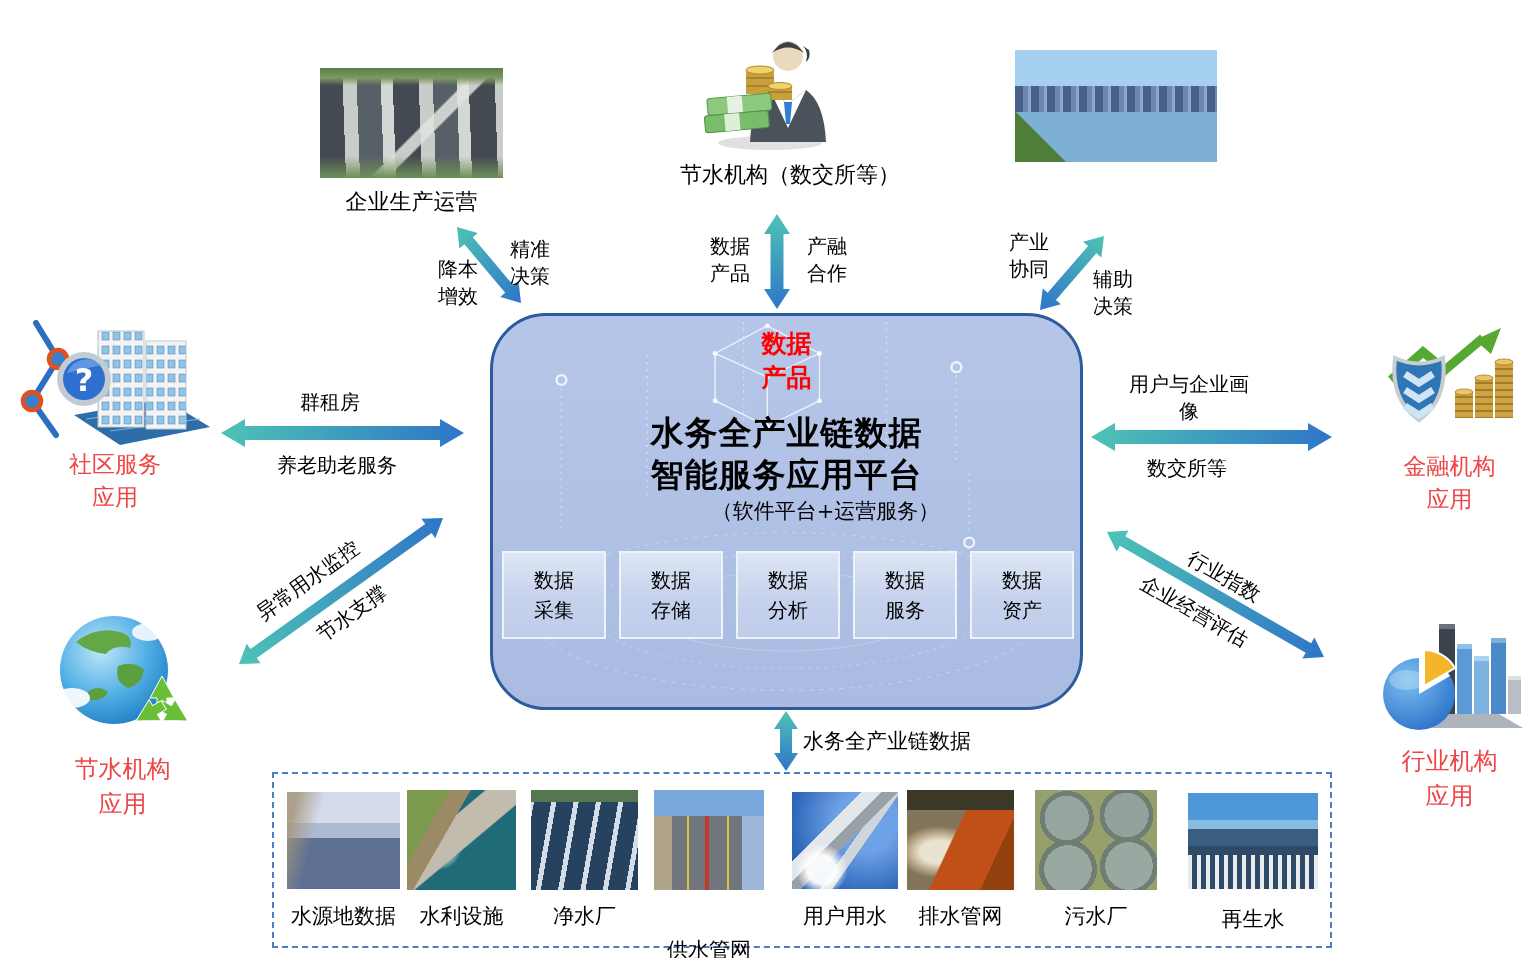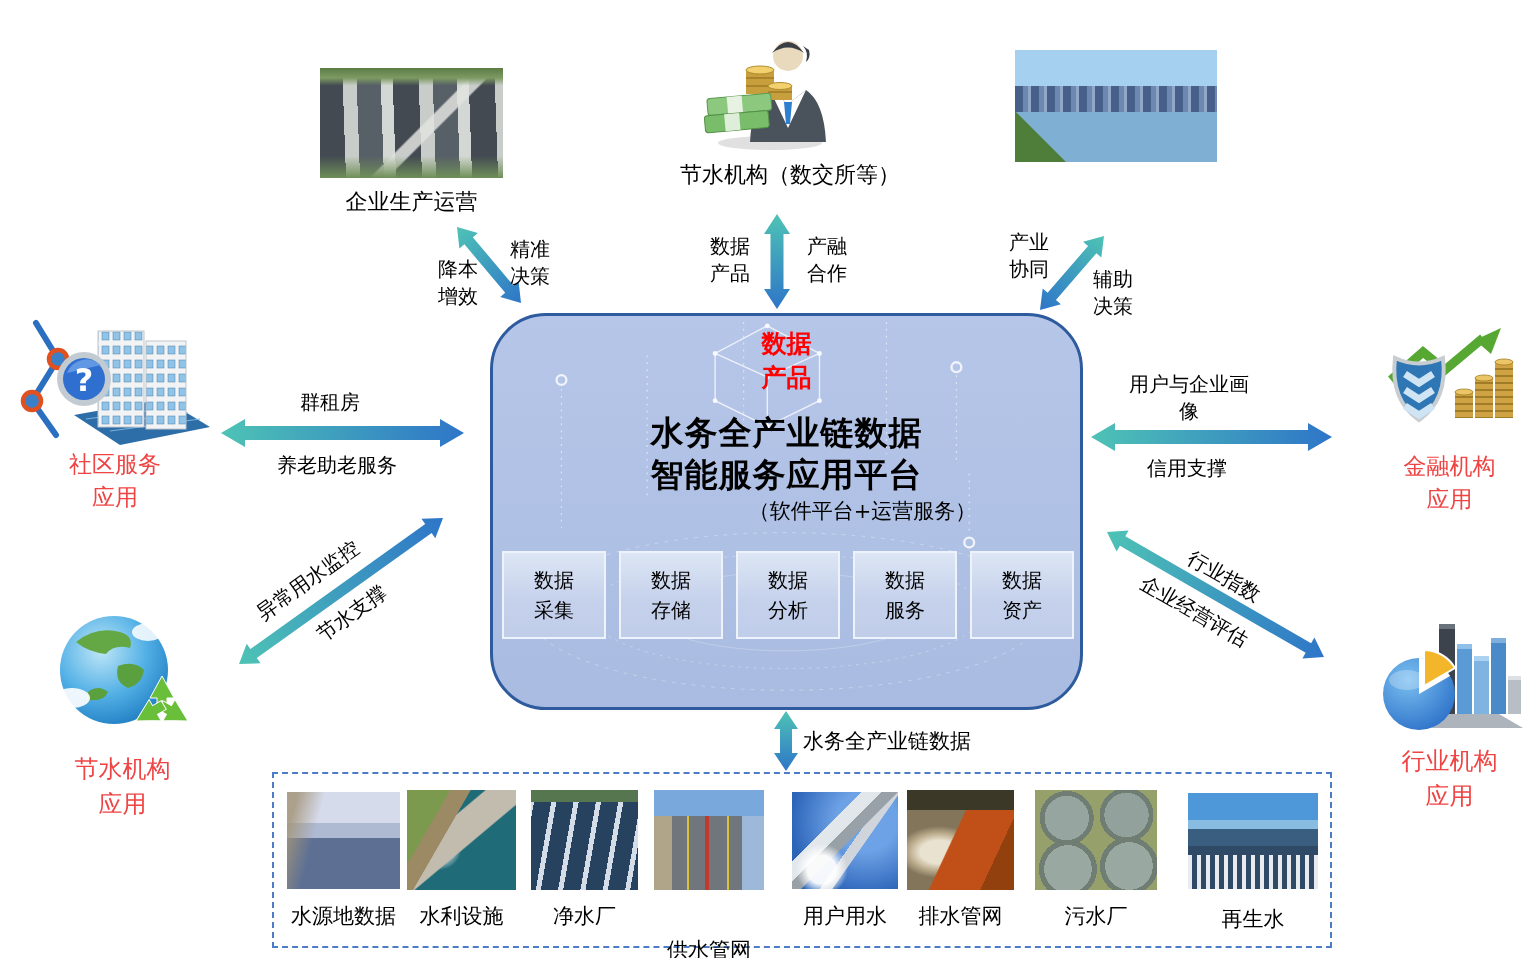--- a/index.html
+++ b/index.html
@@ -12,21 +12,21 @@
   
   .platform-box{left:490px;top:313px;width:593px;height:397px;border-radius:56px;
     background:linear-gradient(180deg,#b6c6e9 0%,#aec0e4 60%,#a9bbe0 100%);
     border:3px solid #2e5b9e;box-sizing:border-box;overflow:hidden;}
   .decor-svg{position:absolute;left:0;top:0;width:100%;height:100%;pointer-events:none;}
   .badge{left:490px;top:327px;width:593px;font-family:"DejaVu Serif","Liberation Serif",serif;
     font-weight:bold;font-size:25px;line-height:1.35;color:#ff0000;}
   .ptitle{left:490px;top:412px;width:593px;font-family:"DejaVu Serif","Liberation Serif",serif;
     font-weight:bold;font-size:33px;line-height:1.28;letter-spacing:1px;color:#000;}
   .psub{left:490px;top:497px;width:671px;font-family:"DejaVu Serif","Liberation Serif",serif;
-    font-size:21px;color:#000;padding-left:37px;}
+    font-size:21px;color:#000;}
   .modules{left:502px;top:551px;width:572px;height:88px;display:flex;gap:13px;}
   .module{flex:1;display:flex;align-items:center;justify-content:center;
     background:linear-gradient(180deg,#dde6f5 0%,#c6d2ec 55%,#c0cde9 100%);
     border:2px solid #eef2fa;font-family:"DejaVu Serif","Liberation Serif",serif;
     font-size:20px;line-height:1.5;text-align:center;color:#000;}
 
   
   .node-label{font-size:22px;color:#000;}
   .big-label{font-size:23px;line-height:1.45;color:#ef4444;}
   .arrow-label{font-size:20px;line-height:1.35;color:#000;}
@@ -333,21 +333,21 @@
 产品</div>
   <div class="abs ctr pre arrow-label" style="left:801px;top:233px;width:52px;">产融
 合作</div>
   <div class="abs ctr pre arrow-label" style="left:1003px;top:229px;width:52px;">产业
 协同</div>
   <div class="abs ctr pre arrow-label" style="left:1087px;top:266px;width:52px;">辅助
 决策</div>
   <div class="abs arrow-label" style="left:300px;top:389px;">群租房</div>
   <div class="abs arrow-label" style="left:277px;top:452px;">养老助老服务</div>
   <div class="abs ctr arrow-label" style="left:1122px;top:371px;width:134px;">用户与企业画像</div>
-  <div class="abs arrow-label" style="left:1147px;top:455px;">信用支撑</div>
+  <div class="abs arrow-label" style="left:1147px;top:455px;">数交所等</div>
   <div class="abs rot arrow-label" style="left:238px;top:567px;width:140px;transform:rotate(-35.5deg);">异常用水监控</div>
   <div class="abs rot arrow-label" style="left:302px;top:600px;width:100px;transform:rotate(-35.5deg);">节水支撑</div>
   <div class="abs rot arrow-label" style="left:1174px;top:563px;width:100px;transform:rotate(30deg);">行业指数</div>
   <div class="abs rot arrow-label" style="left:1124px;top:598px;width:140px;transform:rotate(30deg);">企业经营评估</div>
   <div class="abs arrow-label" style="left:803px;top:727px;font-size:21px;">水务全产业链数据</div>
 
   <div class="abs dashed-box"></div>
 
   <div class="abs photo ph1" style="left:287px;top:792px;width:113px;height:97px;"></div>
   <div class="abs photo ph2" style="left:407px;top:790px;width:109px;height:100px;"></div>

